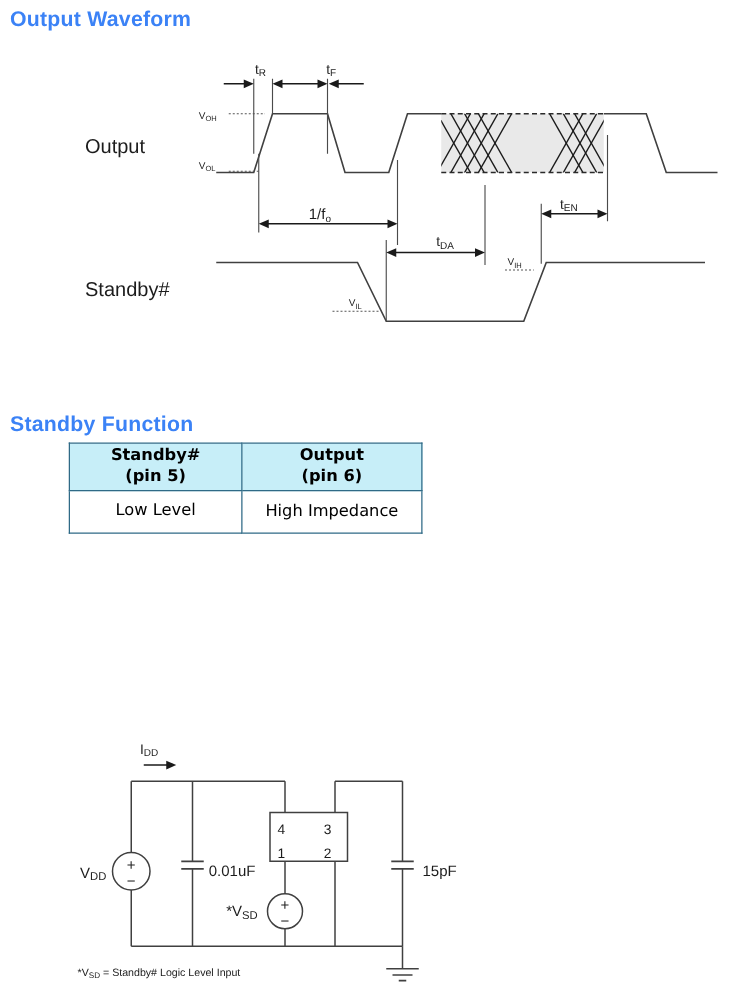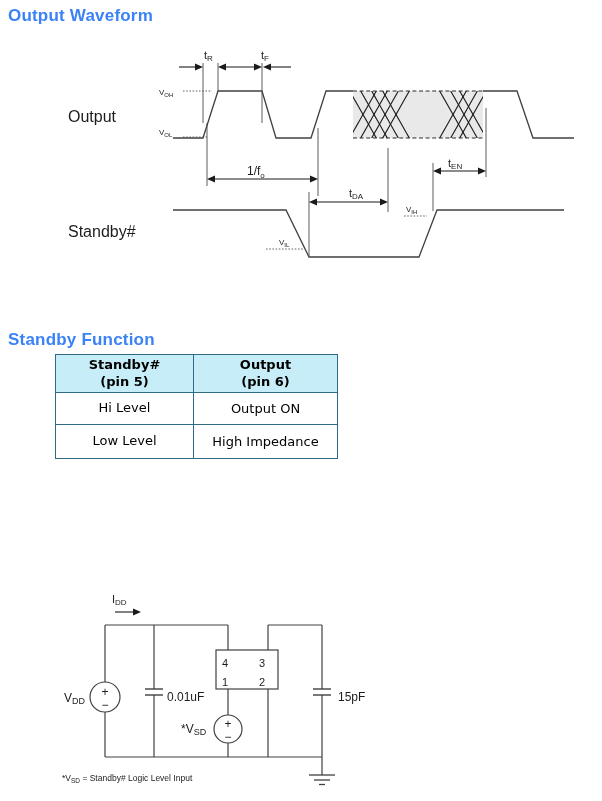--- a/index.html
+++ b/index.html
@@ -135,27 +135,20 @@
         <tr>
       <th>
         <span class="cell-line">Standby#</span>
         <span class="cell-line">(pin 5)</span>
       </th>
       <th>
         <span class="cell-line">Output</span>
         <span class="cell-line">(pin 6)</span>
       </th>
     </tr>
-    <tr class="r1">
-      <td>
-        <span class="cell-line">Hi Level</span>
-
-      </td>
-      <td>Output ON</td>
-    </tr>
     <tr class="r3">
       <td>
         <span class="cell-line">Low Level</span>
 
       </td>
       <td>High Impedance</td>
     </tr>
   </tbody>
     </table>
 

